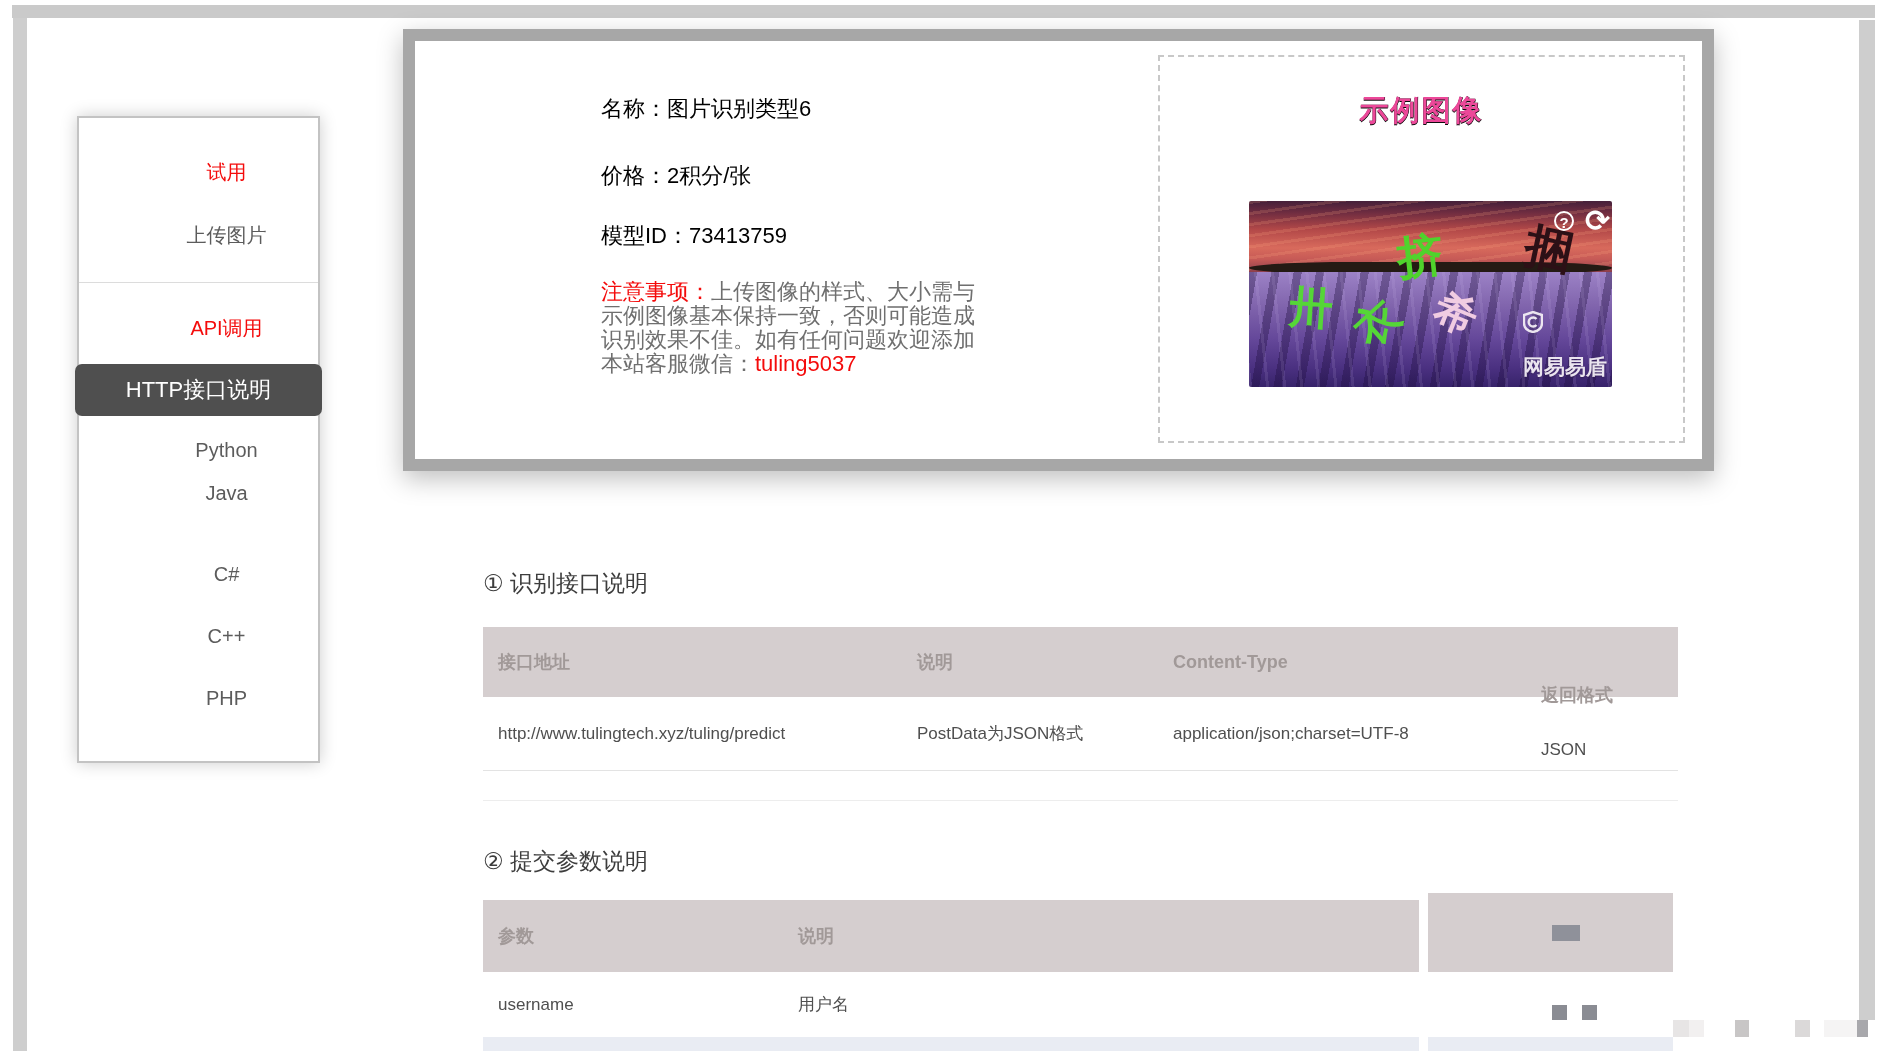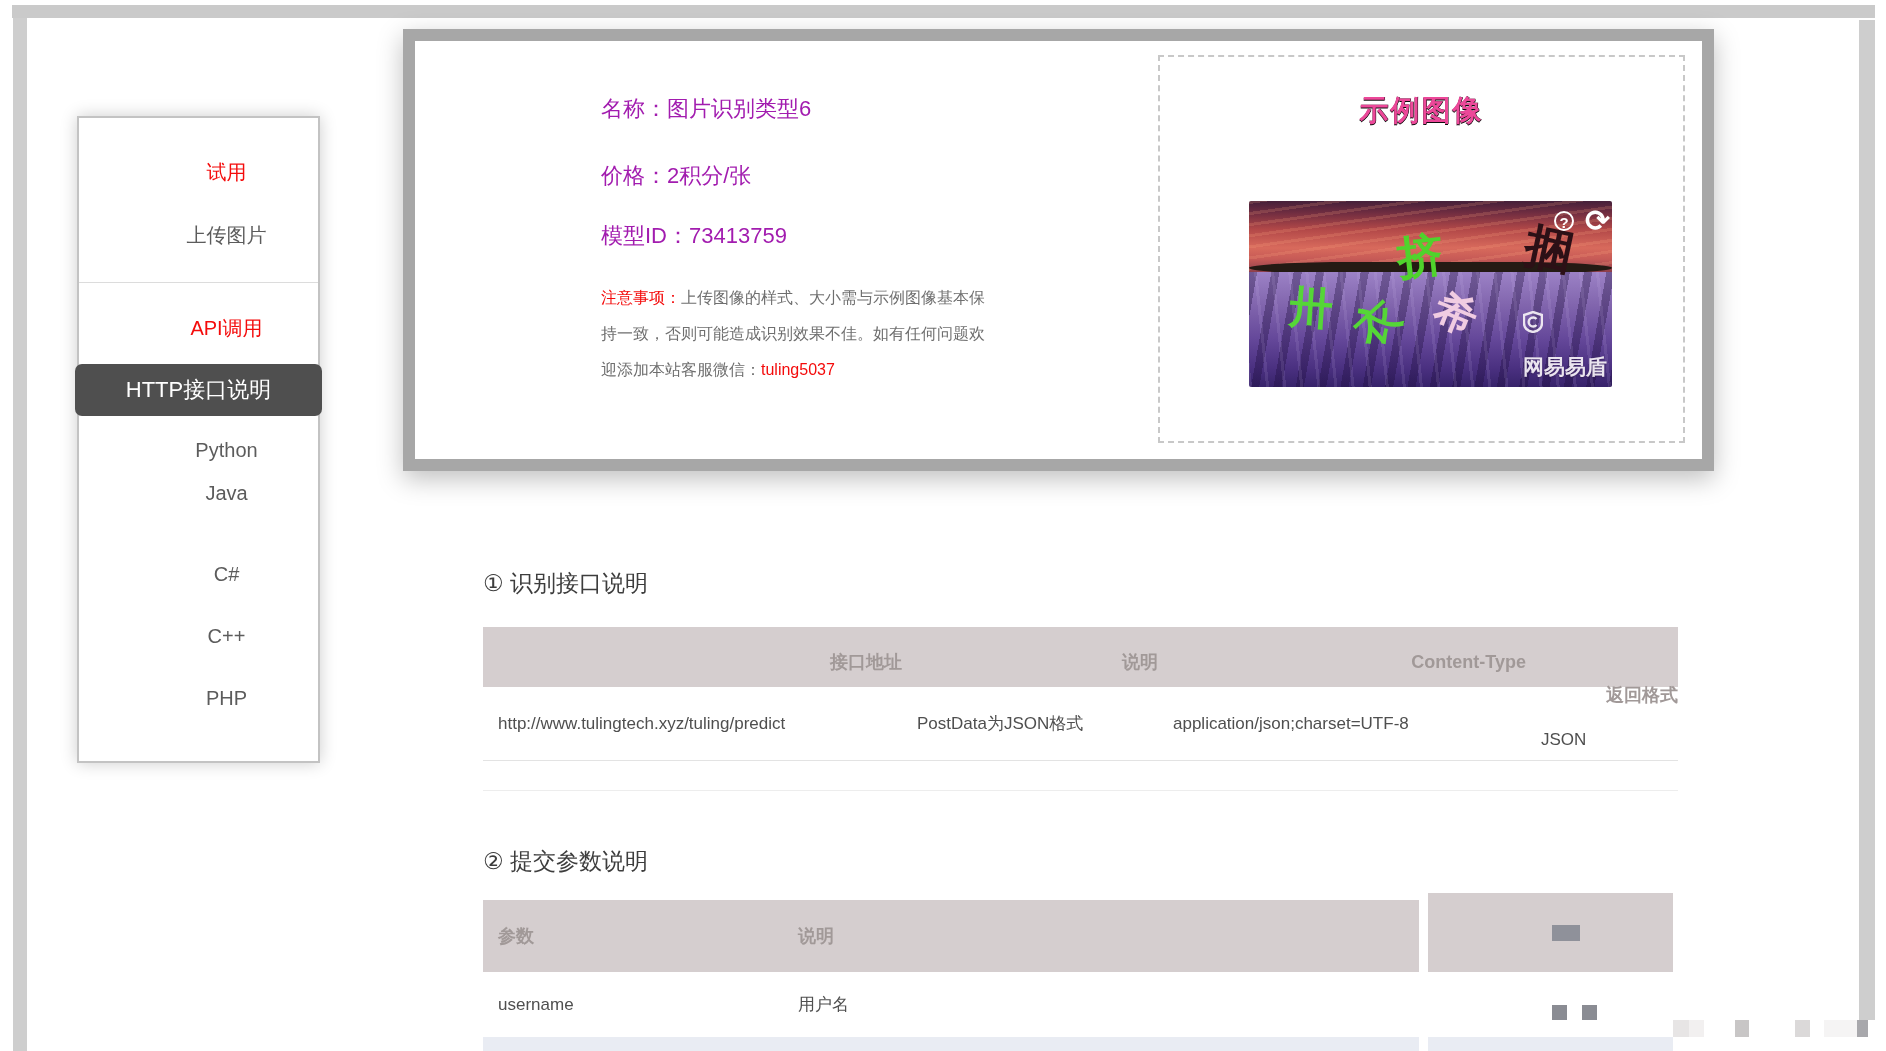--- a/index.html
+++ b/index.html
@@ -19,23 +19,23 @@
   .side-item{position:absolute;left:0;width:100%;height:30px;line-height:30px;text-align:center;
              font-size:20px;color:#5c5c5c;cursor:pointer;padding-left:28px;}
   .side-item.red{color:#f40b0b;}
   .side-divider{position:absolute;left:0;top:164px;width:100%;height:1px;background:#dcdcdc;}
   .side-selected{position:absolute;left:-4px;top:246px;width:247px;height:52px;background:#4f4f4f;
                  border-radius:7px;color:#ffffff;text-align:center;line-height:52px;font-size:22px;cursor:pointer;}
 
   
   .card{position:absolute;left:403px;top:29px;width:1311px;height:442px;box-sizing:border-box;
         border:12px solid #a7a7a7;background:#fff;box-shadow:0 8px 24px rgba(0,0,0,.25);}
-  .info{position:absolute;left:186px;width:392px;color:#a21caf;font-size:22px;}
+  .info{position:absolute;left:186px;width:392px;color:#000000;font-size:22px;}
   .info-line1{top:53px;} .info-line2{top:120px;} .info-line3{top:180px;}
-  .notice{position:absolute;left:186px;top:239px;width:386px;font-size:16px;line-height:36px;color:#6f6f6f;}
+  .notice{position:absolute;left:186px;top:239px;width:386px;font-size:22px;line-height:24px;color:#6f6f6f;}
   .red-text{color:#f40b0b;}
 
   
   .example-box{position:absolute;left:743px;top:14px;width:527px;height:388px;box-sizing:border-box;
                border:2px dashed #c8c8c8;background:#fff;}
   .example-title{margin-top:34px;text-align:center;font-size:29px;font-weight:900;color:#ec4899;
                  letter-spacing:2px;text-shadow:0.6px 0 0 #0c0c0c,0 0.6px 0 #0c0c0c;}
   .photo{position:absolute;left:89px;top:144px;width:363px;height:186px;overflow:hidden;border-radius:2px;}
   .sky{position:absolute;left:0;top:0;width:100%;height:38%;
        background:linear-gradient(180deg,#45203a 0%,#6e2c40 16%,#b24848 40%,#d86a5c 66%,#c65a56 82%,#8e3f4c 100%);}
@@ -57,21 +57,21 @@
              color:#f3eef5;font-size:21px;font-weight:bold;opacity:.95;text-shadow:0 1px 2px rgba(40,20,60,.5);flex-direction:column;}
 
   
   .section-title{position:absolute;left:483px;font-size:23px;color:#3d3d3d;}
   .tbl{position:absolute;left:483px;}
   .thead{display:flex;background:#d5cecf;color:#a19998;font-weight:bold;font-size:18px;}
   .thead .cell{line-height:70px;}
   .trow{display:flex;background:#fff;color:#4f4f4f;font-size:17px;border-bottom:1px solid #e3e3e3;align-items:center;}
   .cell{padding-left:15px;box-sizing:border-box;flex-shrink:0;}
   .t1 .c1{width:419px;} .t1 .c2{width:256px;} .t1 .c3{width:368px;} .t1 .c4{width:152px;margin-top:33px;}
-  .t1 .thead{height:60px;text-align:right;} .t1 .trow{height:73px;}
+  .t1 .thead{height:70px;} .t1 .trow{height:73px;}
   .t1 .empty-row{height:29px;border-bottom:1px solid #ededed;background:#fff;}
   .t2main{position:absolute;left:0;top:7px;width:936px;}
   .t2 .c1{width:300px;} .t2 .c2{width:636px;}
   .t2 .thead{height:72px;} .t2 .thead .cell{line-height:72px;} .t2 .trow{height:65px;}
   .t2block{position:absolute;left:945px;top:0;width:245px;height:79px;background:#d5cecf;}
   .t2block .blk{position:absolute;left:124px;top:32px;width:28px;height:16px;background:#8f919a;}
   .sq{position:absolute;width:15px;height:15px;background:#8a8c93;}
   .zebra{position:absolute;background:#e9ecf3;height:14px;top:144px;}
   .artifact{position:absolute;top:1020px;height:17px;}
 

